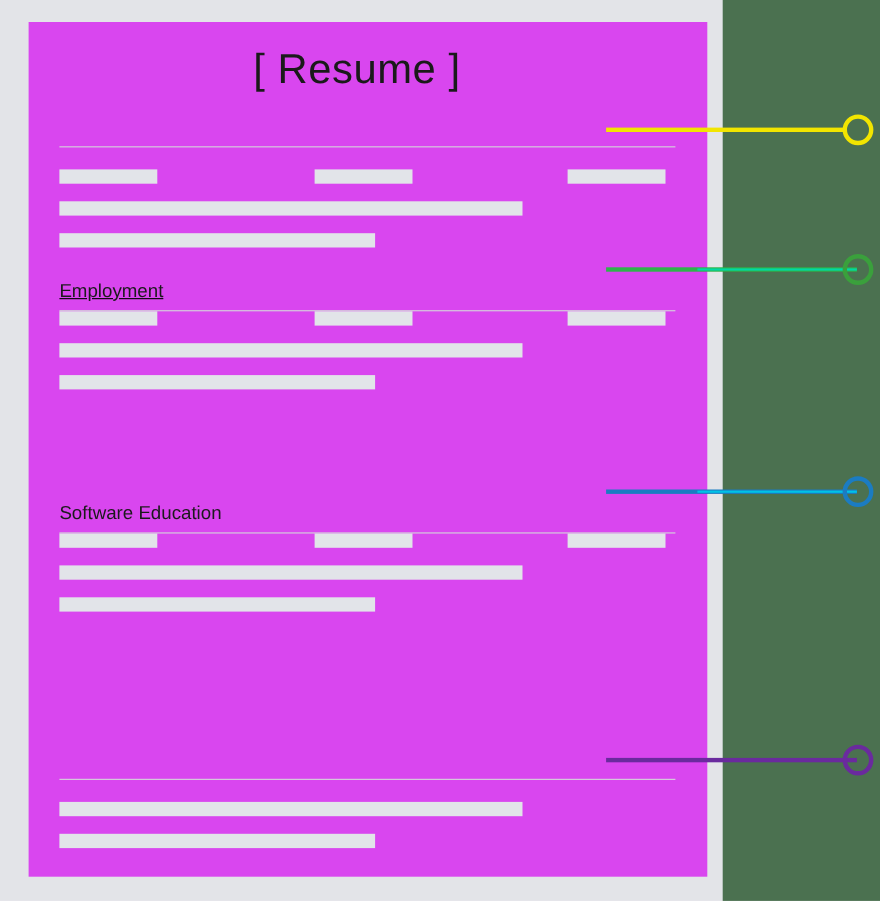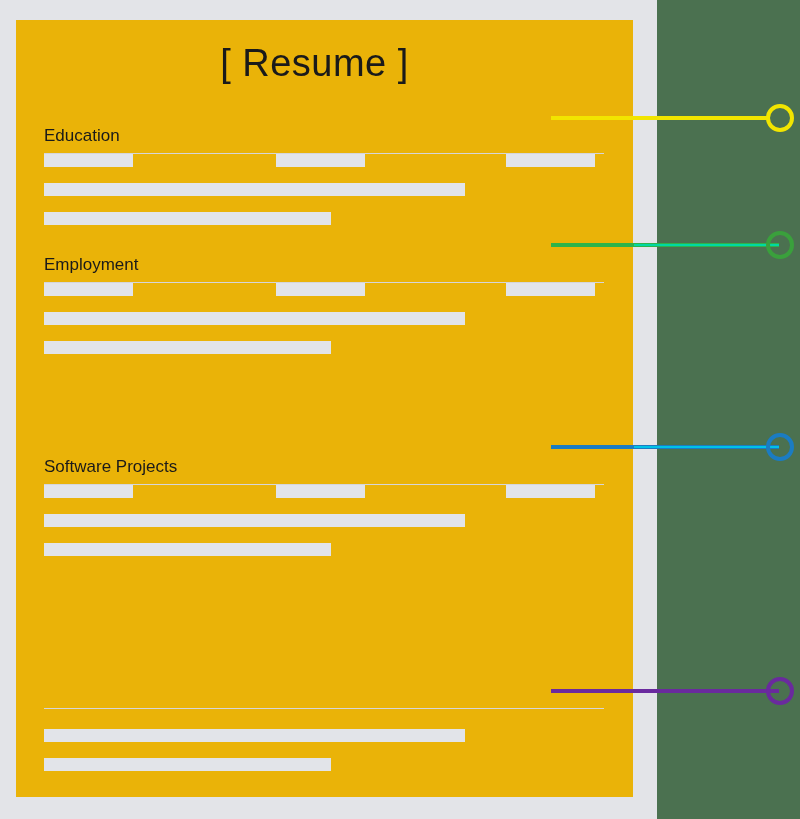--- a/index.html
+++ b/index.html
@@ -16,23 +16,23 @@
   
   #green-panel {
     position: absolute;
     left: 657px; top: 0;
     width: 143px; height: 819px;
     background: #4b7150;
   }
   
   #page {
     position: absolute;
-    left: 16px; top: 20px;
+    left: 26px; top: 20px;
     width: 617px; height: 777px;
-    background: #eab308;
+    background: #d946ef;
   }
   #doc-title {
     position: absolute;
     left: 0; top: 22px;
     width: 597px;
     text-align: center;
     font-size: 38px;
     font-weight: 400;
     color: #1a1a1a;
     letter-spacing: 0.5px;
@@ -86,51 +86,50 @@
 <body>
 
 <div id="root">
 
   <div id="green-panel"></div>
 
   <div id="page">
     <div id="doc-title">[ Resume ]</div>
     <div id="sections-host">
         <div class="section" style="top: 106px;">
-          <div class="section-heading">Education</div>
           <div class="section-rule" style="background: rgb(213, 214, 218);"></div>
           <div class="bar-row" style="position: absolute; left: 0px; top: 28px; width: 568px;">
             <div class="bar" style="left: 0px; width: 89px; background: rgb(226, 228, 233);"></div>
             <div class="bar" style="left: 232px; width: 89px; background: rgb(226, 228, 233);"></div>
             <div class="bar" style="left: 462px; width: 89px; background: rgb(226, 228, 233);"></div>
           </div>
           <div class="bar-row" style="position: absolute; left: 0px; top: 57px; width: 568px;">
             <div class="bar" style="left: 0px; width: 421px; background: rgb(226, 228, 233);"></div>
           </div>
           <div class="bar-row" style="position: absolute; left: 0px; top: 86px; width: 568px;">
             <div class="bar" style="left: 0px; width: 287px; background: rgb(226, 228, 233);"></div>
           </div>
         </div>
-        <div class="section" style="top: 235px;">
+        <div class="section" style="top: 235px; text-decoration: underline;">
           <div class="section-heading">Employment</div>
           <div class="section-rule" style="background: rgb(213, 214, 218);"></div>
           <div class="bar-row" style="position: absolute; left: 0px; top: 28px; width: 568px;">
             <div class="bar" style="left: 0px; width: 89px; background: rgb(226, 228, 233);"></div>
             <div class="bar" style="left: 232px; width: 89px; background: rgb(226, 228, 233);"></div>
             <div class="bar" style="left: 462px; width: 89px; background: rgb(226, 228, 233);"></div>
           </div>
           <div class="bar-row" style="position: absolute; left: 0px; top: 57px; width: 568px;">
             <div class="bar" style="left: 0px; width: 421px; background: rgb(226, 228, 233);"></div>
           </div>
           <div class="bar-row" style="position: absolute; left: 0px; top: 86px; width: 568px;">
             <div class="bar" style="left: 0px; width: 287px; background: rgb(226, 228, 233);"></div>
           </div>
         </div>
         <div class="section" style="top: 437px;">
-          <div class="section-heading">Software Projects</div>
+          <div class="section-heading">Software Education</div>
           <div class="section-rule" style="background: rgb(213, 214, 218);"></div>
           <div class="bar-row" style="position: absolute; left: 0px; top: 28px; width: 568px;">
             <div class="bar" style="left: 0px; width: 89px; background: rgb(226, 228, 233);"></div>
             <div class="bar" style="left: 232px; width: 89px; background: rgb(226, 228, 233);"></div>
             <div class="bar" style="left: 462px; width: 89px; background: rgb(226, 228, 233);"></div>
           </div>
           <div class="bar-row" style="position: absolute; left: 0px; top: 57px; width: 568px;">
             <div class="bar" style="left: 0px; width: 421px; background: rgb(226, 228, 233);"></div>
           </div>
           <div class="bar-row" style="position: absolute; left: 0px; top: 86px; width: 568px;">

